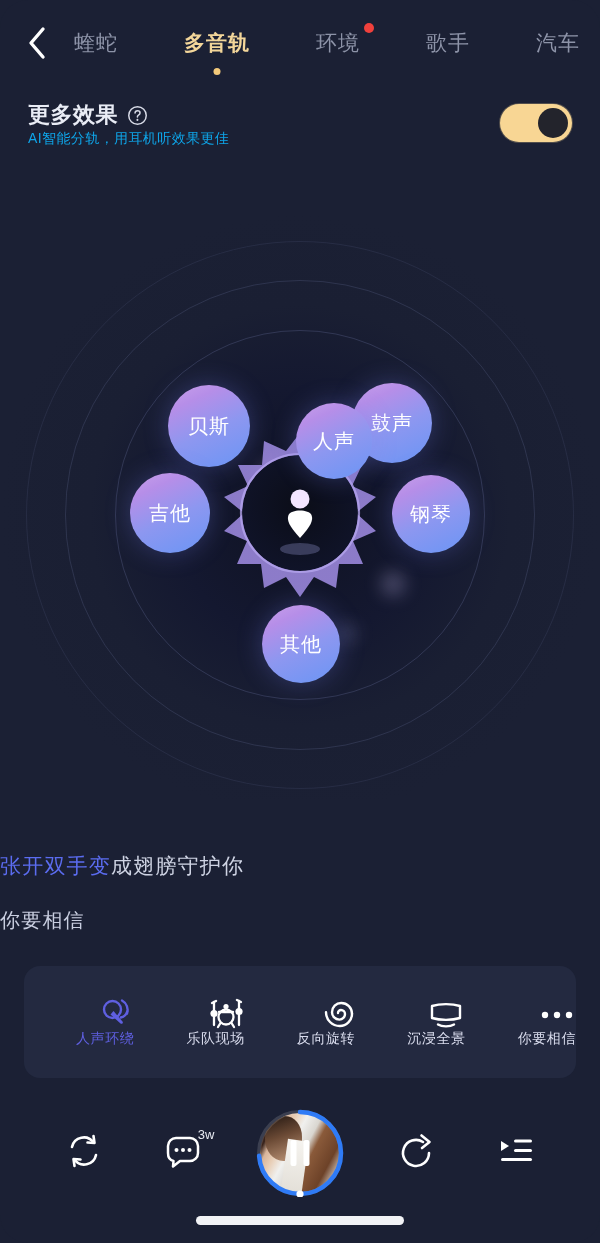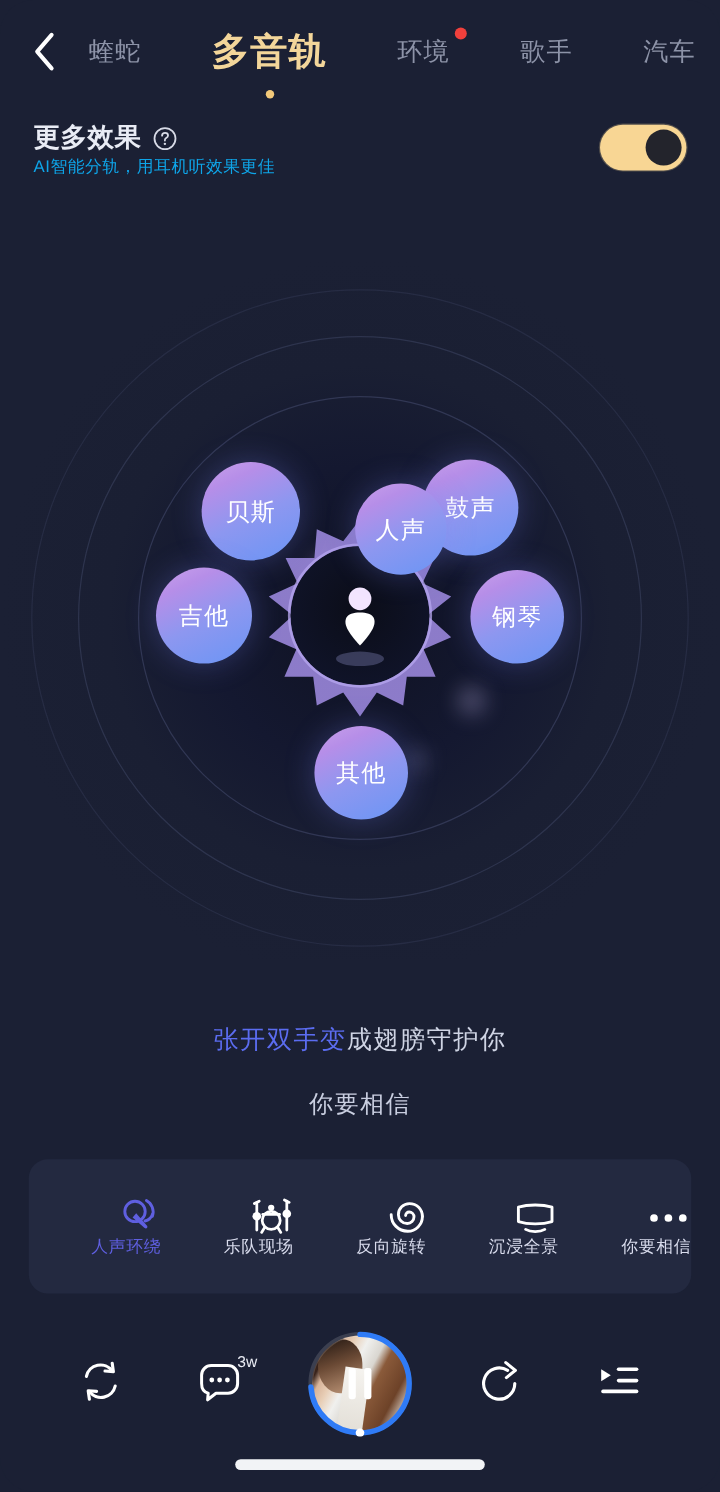--- a/index.html
+++ b/index.html
@@ -37,21 +37,21 @@
     position:relative;
     font-size:21px;
     color:#8d93a8;
     letter-spacing:1px;
     padding:4px 2px;
     cursor:pointer;
     white-space:nowrap;
   }
   .tab.active {
     color:#f3d69a;
-    font-size:31px;
+    font-size:21px;
     font-weight:bold;
   }
   .tab .dot-active {
     position:absolute;
     left:50%; transform:translateX(-50%);
     bottom:-14px;
     width:7px; height:7px; border-radius:50%;
     background:#f3c97a;
   }
   .tab .badge-dot {
@@ -151,21 +151,21 @@
   .listener {
     position:absolute;
     left:50%; top:50%;
     transform:translate(-50%,-50%);
     width:40px; height:54px;
   }
 
   
   .lyrics {
     position:absolute; top:852px; left:0; width:600px;
-    text-align:center;
+    text-align:left;
   }
   .lyric-line-1 {
     font-size:21px; letter-spacing:1.2px;
     color:#cfd4e4;
   }
   .lyric-line-1 .hl { color:#5b6cf0; }
   .lyric-line-2 {
     margin-top:27px;
     font-size:20px; letter-spacing:1.2px;
     color:#c9cee0;

